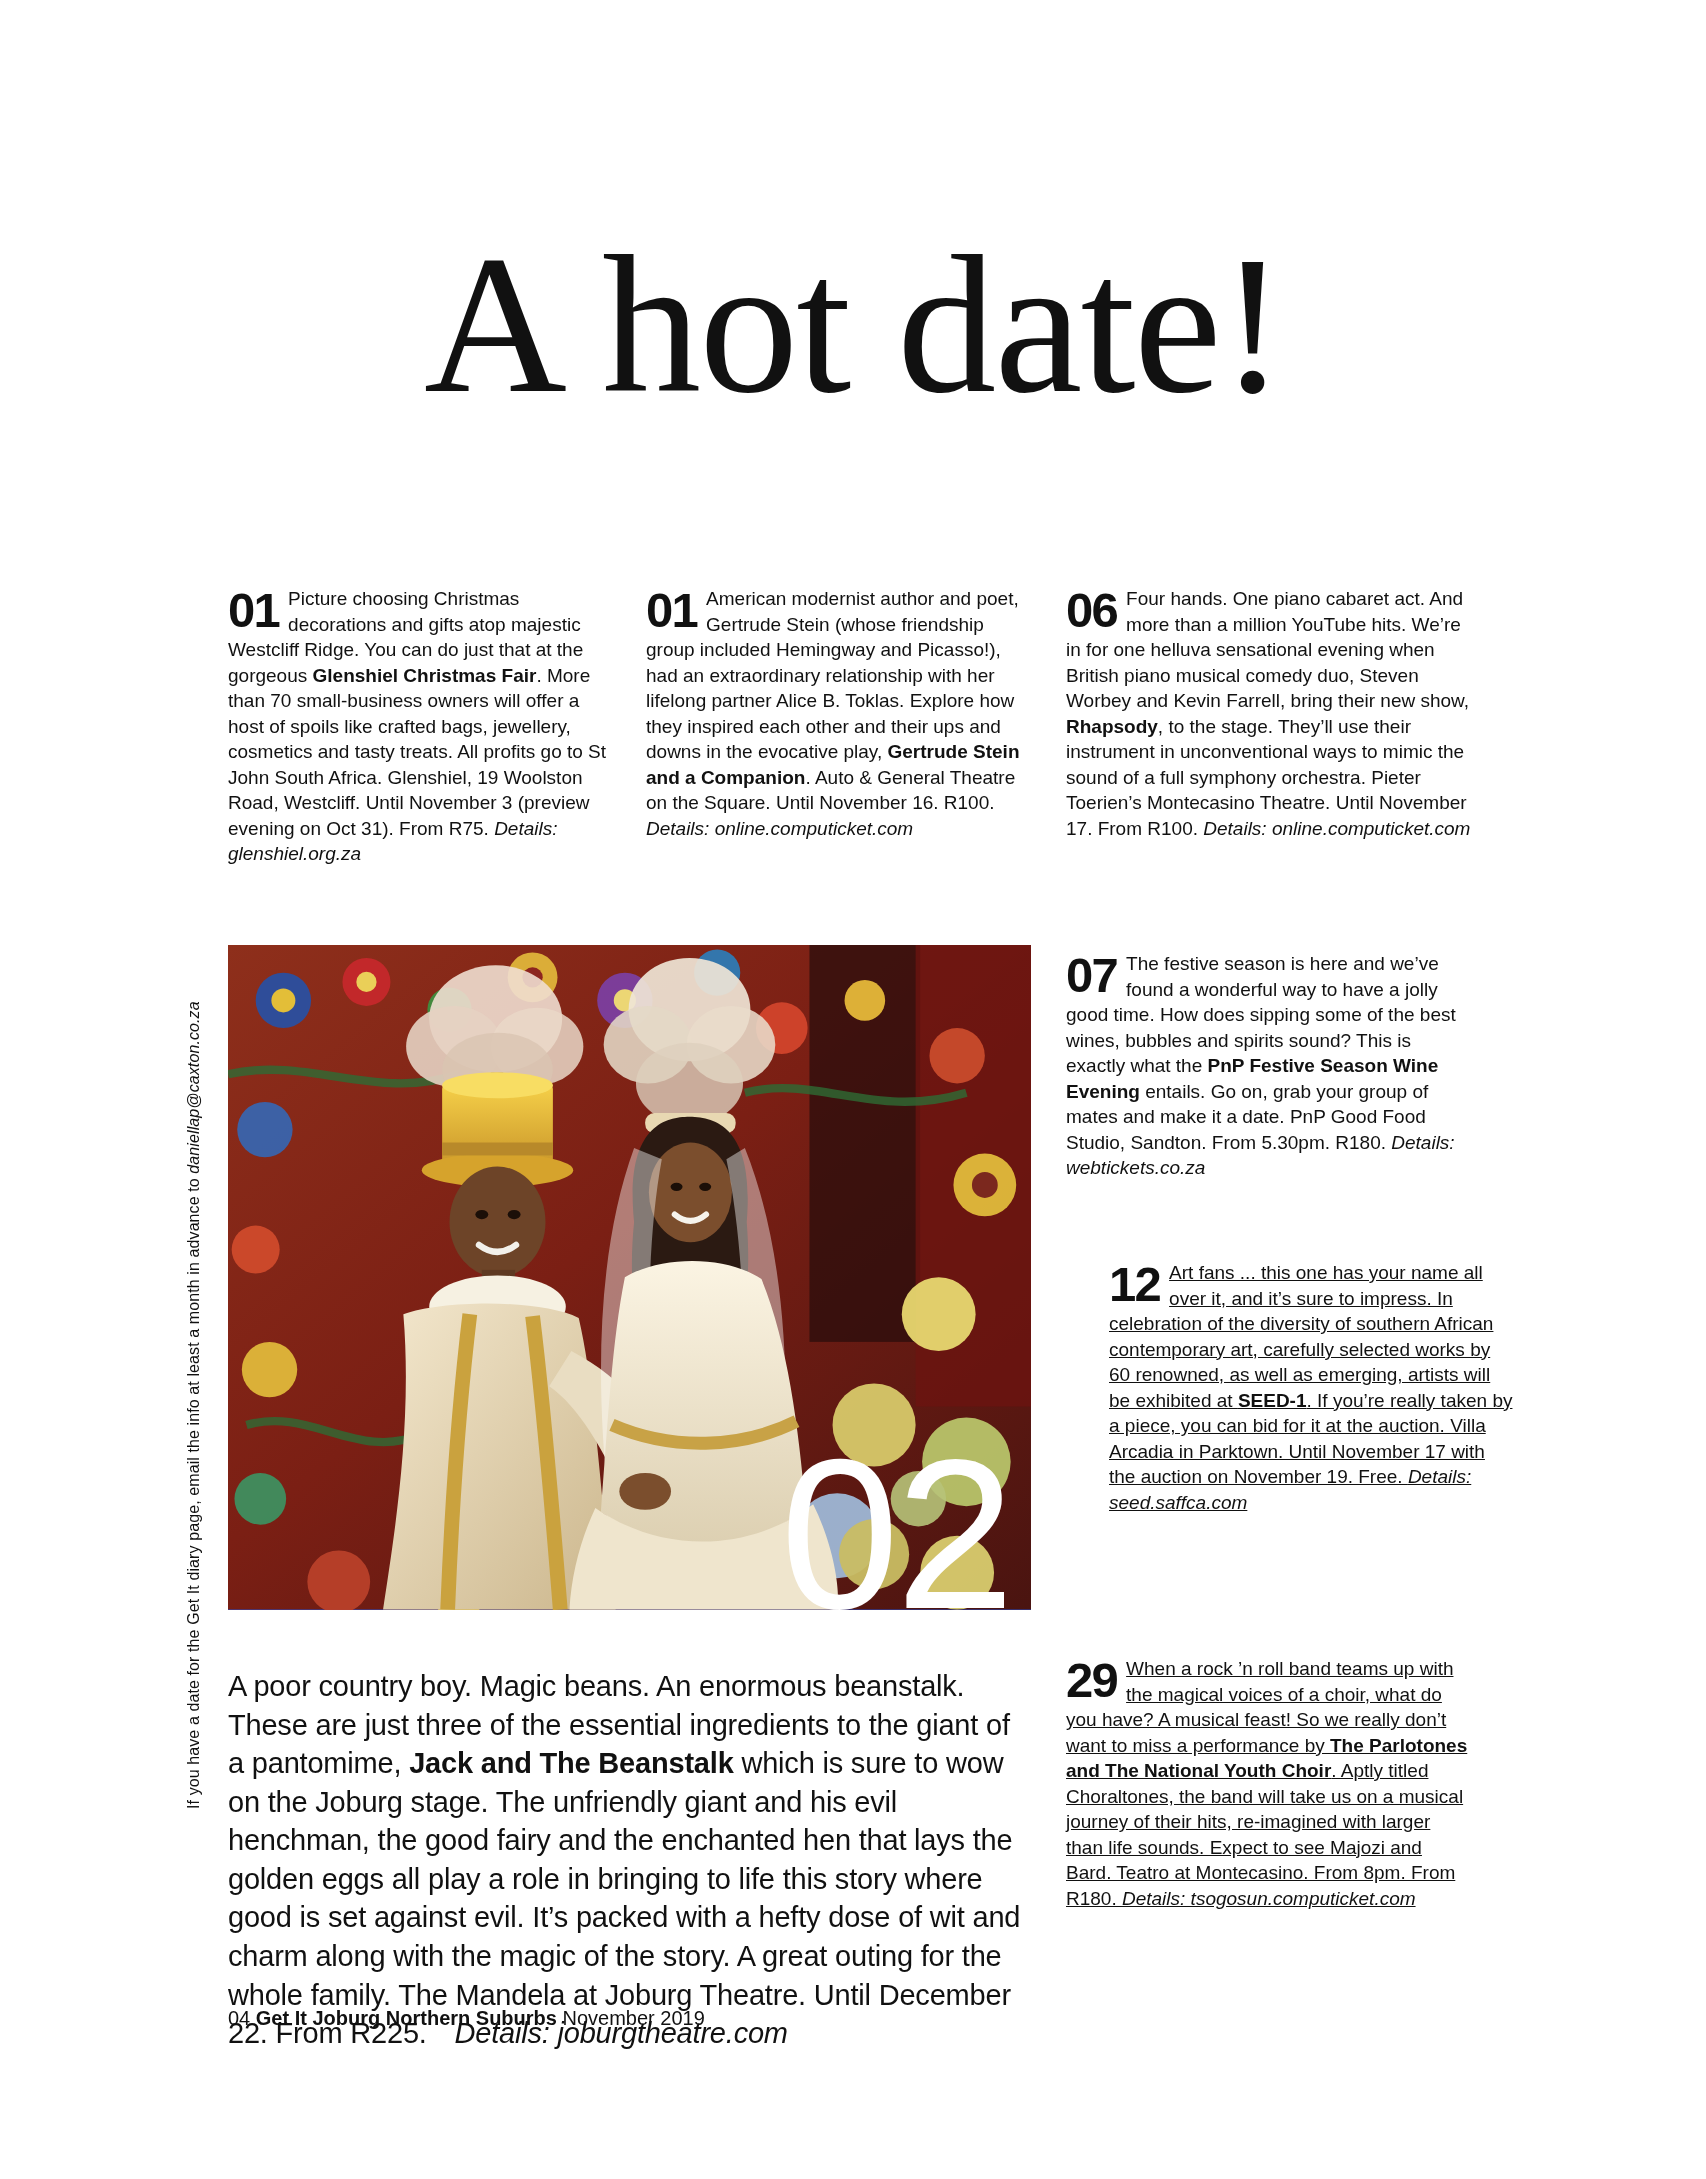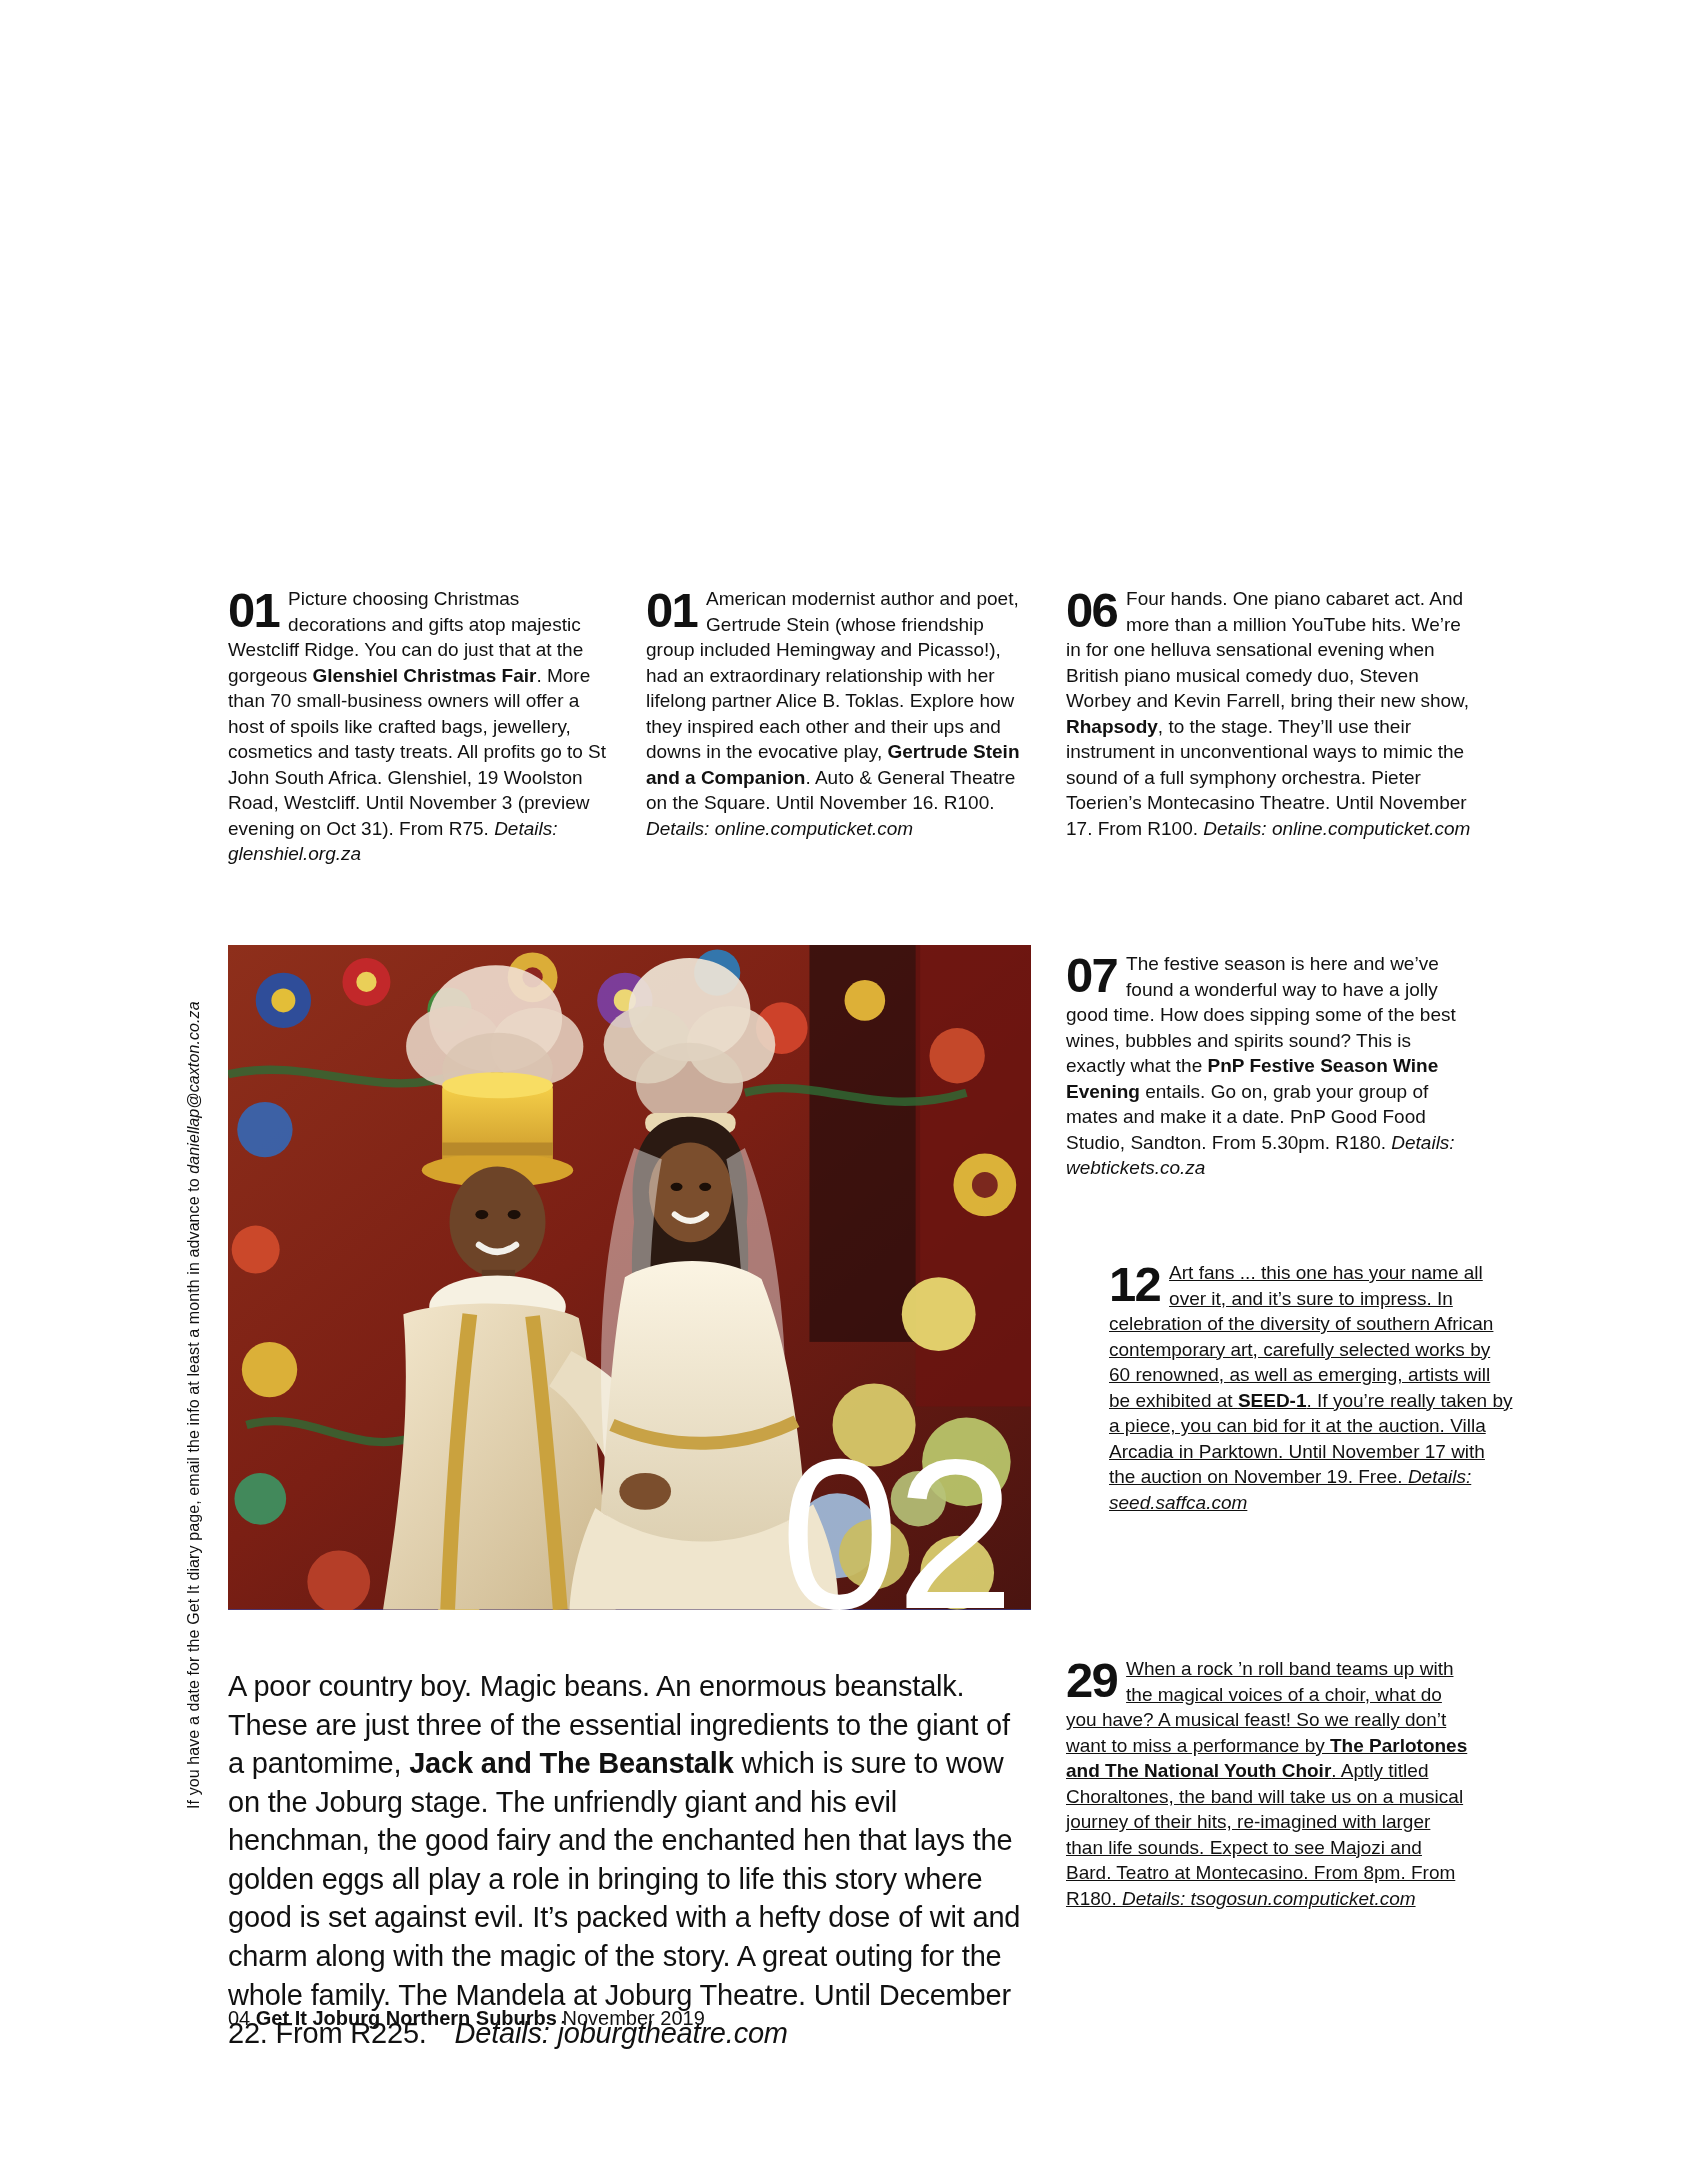--- a/index.html
+++ b/index.html
@@ -148,20 +148,21 @@
     color: #111;
   }
   .footer b { font-weight: 700; }
 </style>
 </head>
 <body>
 
 <div class="page">
 
   <div class="masthead">
+    <div class="headline">A hot date!</div>
   </div>
 
   <div class="side-credit">
     <span>If you have a date for the Get It diary page, email the info at least a month in advance to </span><i>daniellap@caxton.co.za</i>
   </div>
 
   <div class="col" id="col1">
     <div class="entry">
       <span class="num">01</span>
       <p><span>Picture choosing Christmas decorations and gifts atop majestic Westcliff Ridge. You can do just that at the gorgeous </span><b>Glenshiel Christmas Fair</b><span>. More than 70 small-business owners will offer a host of spoils like crafted bags, jewellery, cosmetics and tasty treats. All profits go to St John South Africa. Glenshiel, 19 Woolston Road, Westcliff. Until November 3 (preview evening on Oct 31). From R75. </span><i>Details: glenshiel.org.za</i></p>

